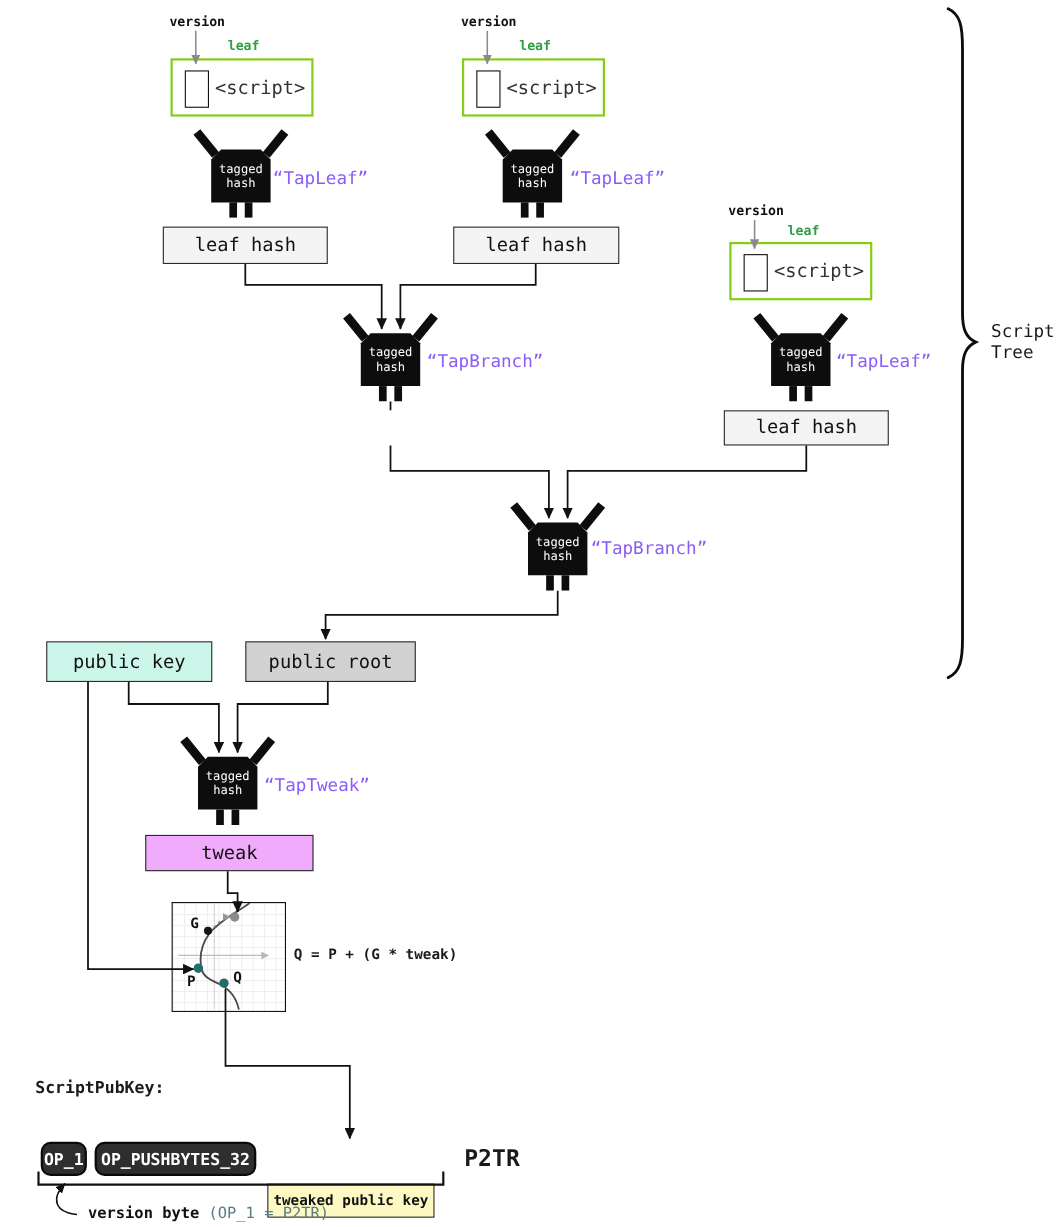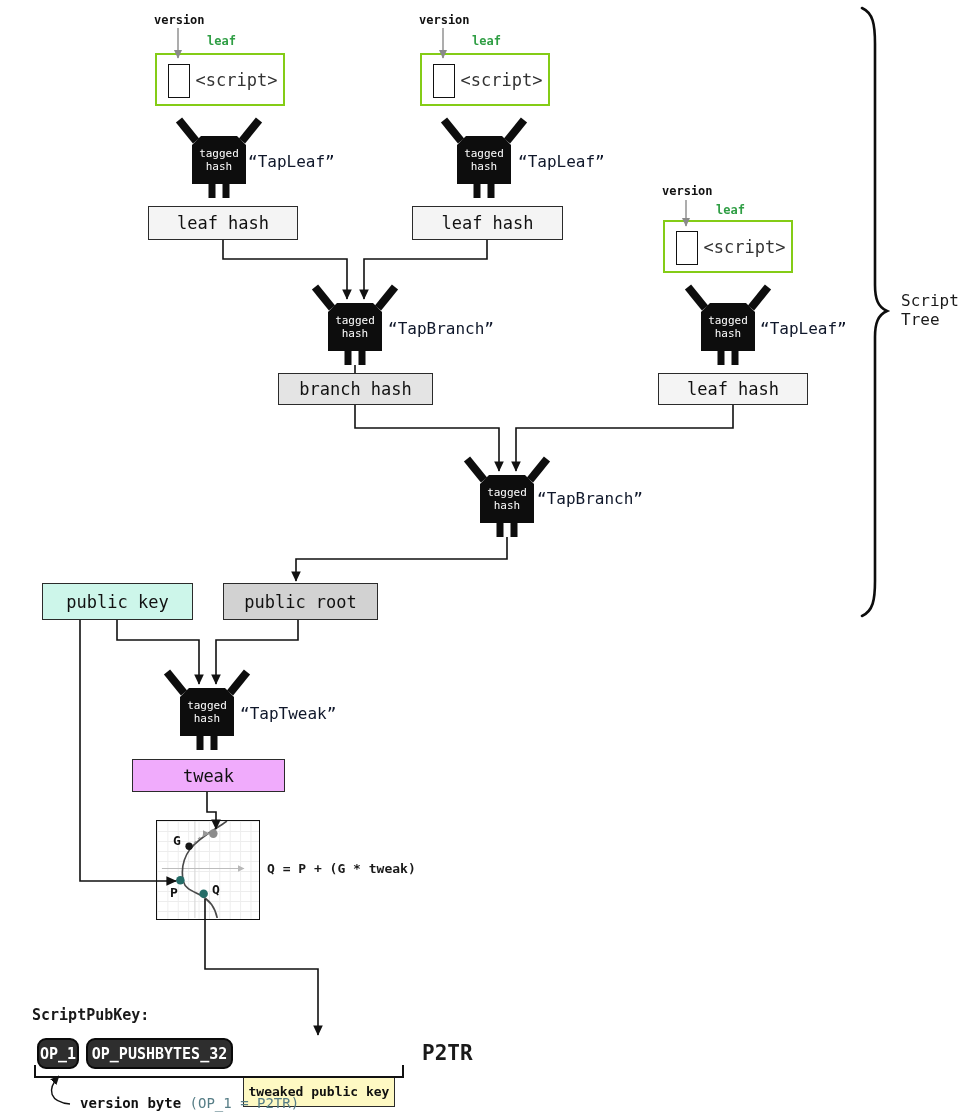--- a/index.html
+++ b/index.html
@@ -11,21 +11,21 @@
   .leaf-box{position:absolute;width:130px;height:53px;border:2px solid #84cc16;background:#fff;box-sizing:border-box;}
   .vrect{position:absolute;left:11px;top:9px;width:22px;height:34px;border:1.5px solid #111;background:#fff;box-sizing:border-box;}
   .script-txt{position:absolute;left:36px;right:3px;top:50%;transform:translateY(-50%);
               text-align:center;font-size:17px;color:#333;}
   .hash-box{position:absolute;border:1.5px solid #2b2b2b;box-sizing:border-box;
             display:flex;align-items:center;justify-content:center;font-size:17px;color:#111;}
   .funnel{position:absolute;width:88px;height:84px;}
   .funnel svg{position:absolute;left:0;top:0;}
   .ftext{position:absolute;left:17px;top:22px;width:54px;height:48px;display:flex;flex-direction:column;
          align-items:center;justify-content:center;color:#fff;font-size:11px;line-height:13px;}
-  .flabel{position:absolute;font-size:16px;color:#0f172a;white-space:nowrap;}
+  .flabel{position:absolute;font-size:16px;color:#8b5cf6;white-space:nowrap;}
   .pill{position:absolute;height:31px;background:#2e2e2e;border:2px solid #0a0a0a;border-radius:9px;
         box-sizing:border-box;display:flex;align-items:center;justify-content:center;
         color:#fff;font-weight:bold;font-size:15px;}
   .ecbox{position:absolute;left:156px;top:820px;width:104px;height:100px;border:1.5px solid #111;
          box-sizing:border-box;background:#fff;
          background-image:linear-gradient(#ededed 1px,transparent 1px),
                           linear-gradient(90deg,#ededed 1px,transparent 1px);
          background-size:10.4px 10px;}
   .ptlbl{position:absolute;font-size:13px;font-weight:bold;color:#111;}
   .wires{position:absolute;left:0;top:0;width:964px;height:1115px;z-index:50;pointer-events:none;}
@@ -137,21 +137,20 @@
 
   <div class="flabel" style="left:248px;top:152px;">“TapLeaf”</div>
   <div class="flabel" style="left:518px;top:152px;">“TapLeaf”</div>
   <div class="flabel" style="left:388px;top:319px;">“TapBranch”</div>
   <div class="flabel" style="left:760px;top:319px;">“TapLeaf”</div>
   <div class="flabel" style="left:537px;top:489px;">“TapBranch”</div>
   <div class="flabel" style="left:240px;top:704px;">“TapTweak”</div>
 
   <div class="hash-box" style="left:148px;top:206px;width:150px;height:34px;background:#f4f4f4;">leaf hash</div>
   <div class="hash-box" style="left:412px;top:206px;width:151px;height:34px;background:#f4f4f4;">leaf hash</div>
-  <div class="hash-box" style="left:278px;top:373px;width:155px;height:32px;background:#e4e4e4;">branch hash</div>
   <div class="hash-box" style="left:658px;top:373px;width:150px;height:32px;background:#f4f4f4;">leaf hash</div>
   <div class="hash-box" style="left:42px;top:583px;width:151px;height:37px;background:#cdf6ea;">public key</div>
   <div class="hash-box" style="left:223px;top:583px;width:155px;height:37px;background:#d2d2d2;">public root</div>
   <div class="hash-box" style="left:132px;top:759px;width:153px;height:33px;background:#f0abfc;">tweak</div>
 
   <div class="ecbox">
     <svg viewBox="0 0 104 100" width="101" height="97" style="position:absolute;left:0;top:0;">
       <defs>
         <marker id="axArrow" markerWidth="6" markerHeight="6" refX="5" refY="3" orient="auto">
           <path d="M0,0 L6,3 L0,6 Z" fill="#b8b8b8"></path>
@@ -168,21 +167,21 @@
       <circle cx="33" cy="26" r="3.8" fill="#151515"></circle>
       <circle cx="24" cy="61" r="4.4" fill="#256d68"></circle>
       <circle cx="48" cy="75" r="4.4" fill="#256d68"></circle>
     </svg>
     <div class="ptlbl" style="left:16px;top:12px;">G</div>
     <div class="ptlbl" style="left:13px;top:64px;">P</div>
     <div class="ptlbl" style="left:55px;top:61px;">Q</div>
   </div>
   <div class="lbl" style="left:267px;top:861px;font-size:13px;font-weight:bold;">Q = P + (G * tweak)</div>
 
-  <div class="lbl" style="left:32px;top:1006px;font-size:15px;font-weight:bold;">ScriptPubKey:</div>
+  <div class="lbl" style="left:32px;top:980px;font-size:15px;font-weight:bold;">ScriptPubKey:</div>
   <div class="pill" style="left:37px;top:1038px;width:42px;">OP_1</div>
   <div class="pill" style="left:86px;top:1038px;width:147px;">OP_PUSHBYTES_32</div>
   <div class="hash-box" style="left:243px;top:1076px;width:152px;height:31px;background:#fef9c3;font-size:13px;font-weight:bold;">tweaked public key</div>
   <div class="lbl" style="left:422px;top:1041px;font-size:21px;font-weight:bold;">P2TR</div>
   <div class="lbl" style="left:80px;top:1095px;font-size:14px;">
     <span style="font-weight:bold;color:#111;">version byte </span><span style="color:#567d86;">(OP_1 = P2TR)</span>
   </div>
 
   <div class="lbl" style="left:901px;top:291px;font-size:16px;line-height:19px;">
     <div>Script</div>

